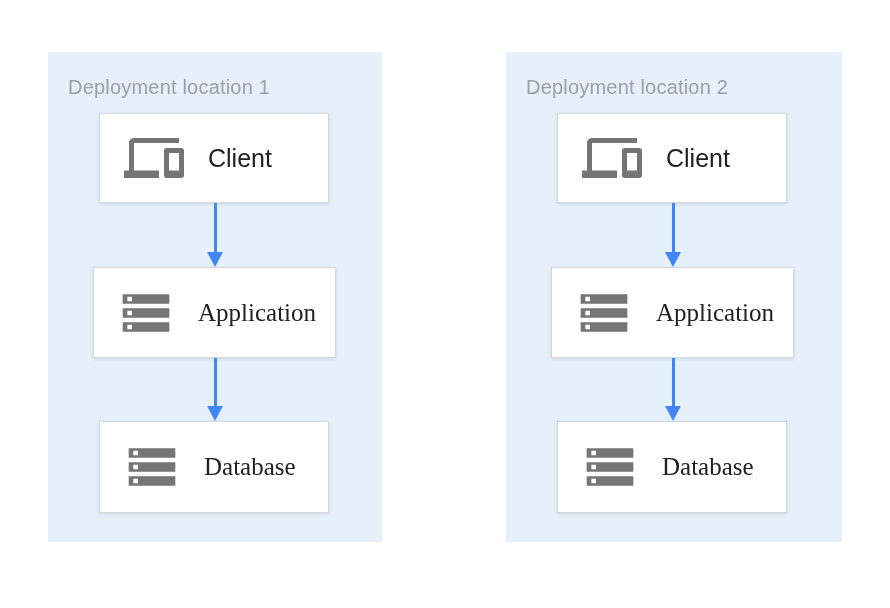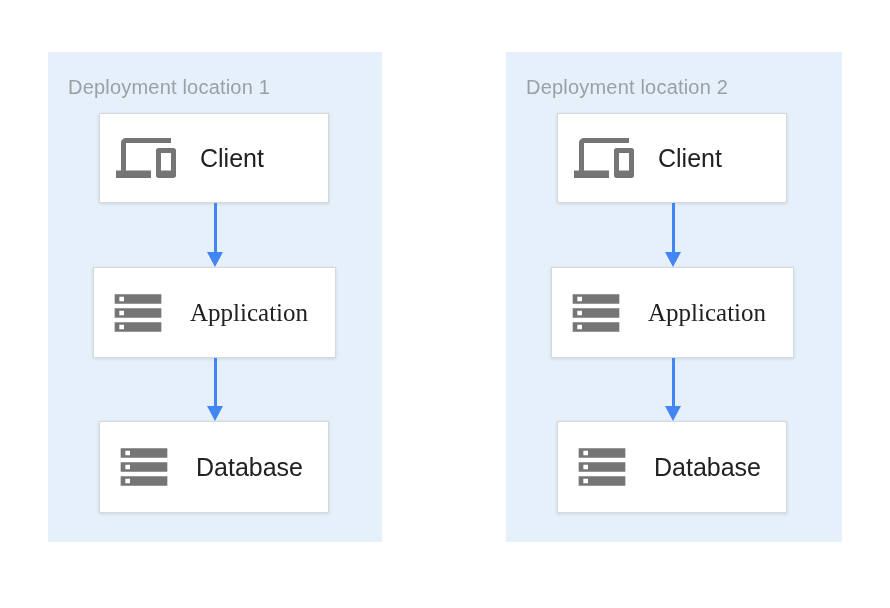--- a/index.html
+++ b/index.html
@@ -29,26 +29,26 @@
     white-space: nowrap;
   }
   .node {
     position: absolute;
     background: #ffffff;
     border: 1px solid var(--node-border, #D6D9DC);
     box-shadow: 0 1px 3px rgba(60,64,67,0.15);
     box-sizing: border-box;
     display: flex;
     align-items: center;
-    padding-left: 16px;
+    padding-left: 24px;
     gap: 24px;
   }
   .node-client      { left: 51px; top: 61px;  width: 230px; height: 90px; }
   .node-application { left: 45px; top: 215px; width: 243px; height: 91px; font-family: Liberation Serif, serif; }
-  .node-database    { left: 51px; top: 369px; width: 230px; height: 92px; }
+  .node-database    { left: 51px; top: 369px; width: 230px; height: 92px; font-family: Liberation Serif, serif; }
   .node .label {
     font-size: 25px;
     color: var(--node-text, #212121);
     white-space: nowrap;
   }
   .icon { display: flex; align-items: center; justify-content: center; flex: 0 0 auto; }
   .icon svg { fill: var(--icon-gray, #757575); display: block; }
   .arrow { position: absolute; left: 159px; width: 16px; }
   .arrow-1 { top: 151px; height: 64px; }
   .arrow-2 { top: 306px; height: 63px; }

